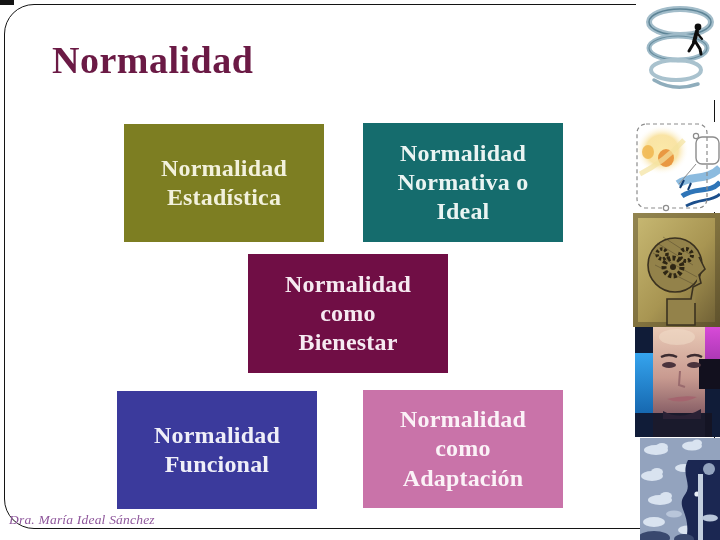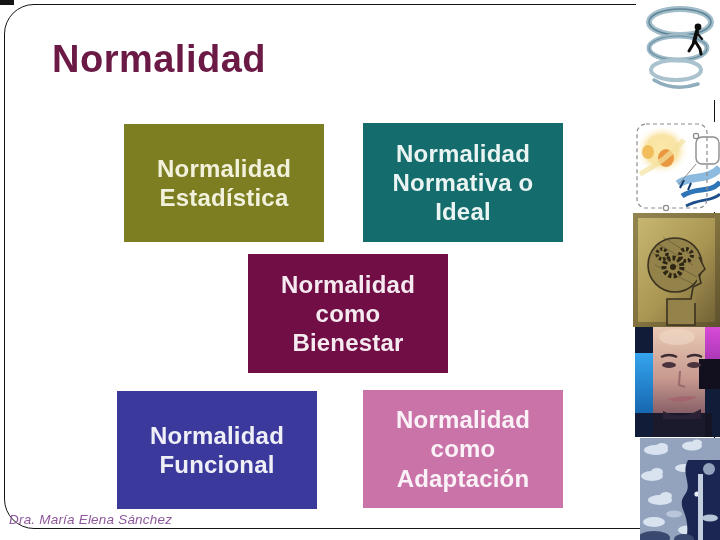--- a/index.html
+++ b/index.html
@@ -1,18 +1,18 @@
 <!DOCTYPE html>
 <html><head>
 <meta charset="utf-8">
 <style>
   html,body{margin:0;padding:0;background:#fff;}
   .slide{
     position:relative;width:720px;height:540px;background:#ffffff;
-    overflow:hidden;font-family:Liberation Sans, sans-serif;
+    overflow:hidden;font-family:Liberation Serif, serif;
   }
   .corner-mark{position:absolute;left:0;top:0;width:14px;height:5px;background:#141414;}
   .frame{
     position:absolute;left:4px;top:4px;width:711px;height:525px;
     border:1.4px solid #141414;border-radius:30px;box-sizing:border-box;
   }
   .title{
     position:absolute;left:52px;top:38px;margin:0;
     font-size:38px;font-weight:bold;letter-spacing:0.5px;
   }
@@ -72,21 +72,21 @@
     <span class="box-label" style="color: rgb(239, 239, 248);">Normalidad
 Funcional</span>
   </div>
 
   <div class="box box-adaptacion" style="background: rgb(201, 115, 169);">
     <span class="box-label" style="color: rgb(251, 242, 247);">Normalidad
 como
 Adaptación</span>
   </div>
 
-  <div class="footer" style="color: rgb(142, 86, 155);">Dra. María Elena Sánchez</div>
+  <div class="footer" style="color: rgb(142, 86, 155);">Dra. María Ideal Sánchez</div>
 
   <div class="img img-spiral">
     <svg width="84" height="100" viewBox="0 0 84 100">
       <g fill="none" stroke-linecap="round">
         <ellipse cx="44" cy="22" rx="31" ry="13" stroke="#a3bdca" stroke-width="6"></ellipse>
         <ellipse cx="44" cy="22" rx="31" ry="13" stroke="#5d8496" stroke-width="1.5"></ellipse>
         <ellipse cx="42" cy="48" rx="29" ry="12" stroke="#9ebac8" stroke-width="5"></ellipse>
         <ellipse cx="42" cy="48" rx="29" ry="12" stroke="#6a8fa0" stroke-width="1.2"></ellipse>
         <ellipse cx="40" cy="70" rx="25" ry="10" stroke="#a9c2ce" stroke-width="4"></ellipse>
         <path d="M18 80 Q38 92 62 84" stroke="#8fadbc" stroke-width="3.5"></path>

